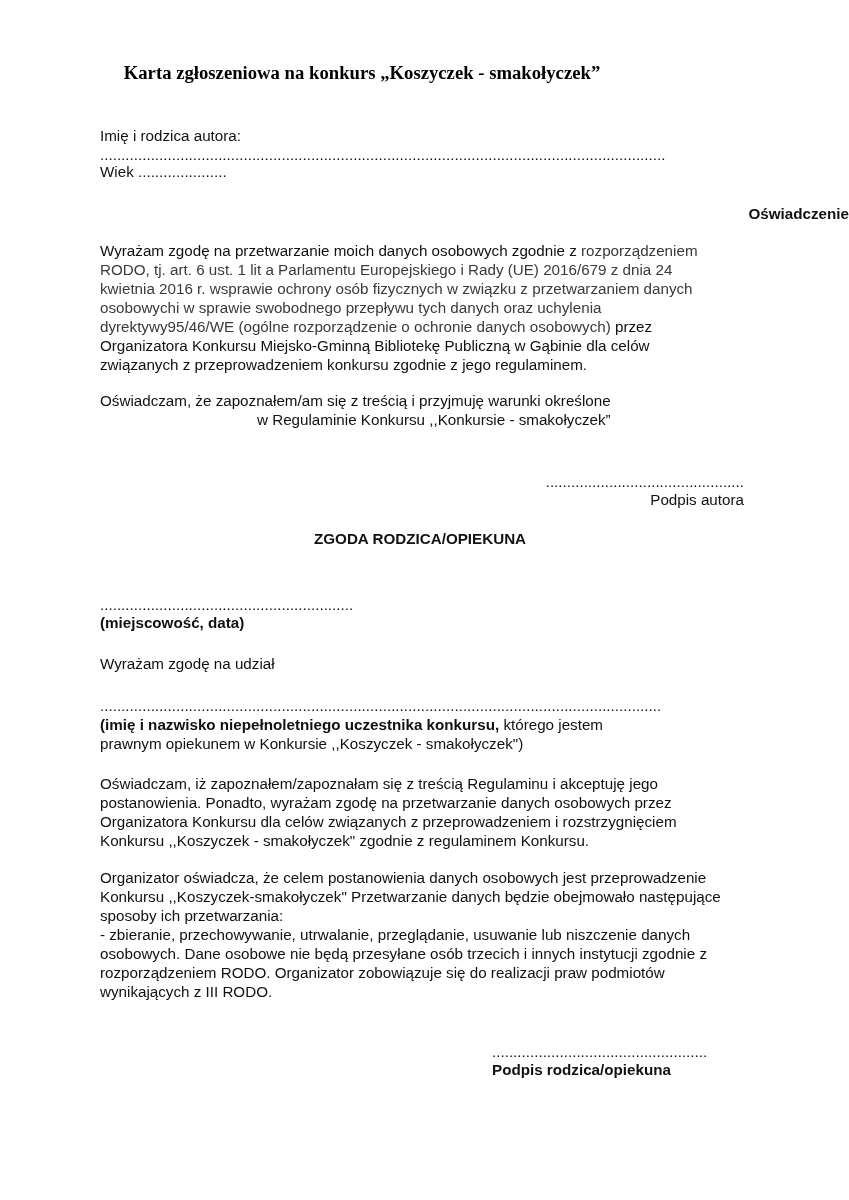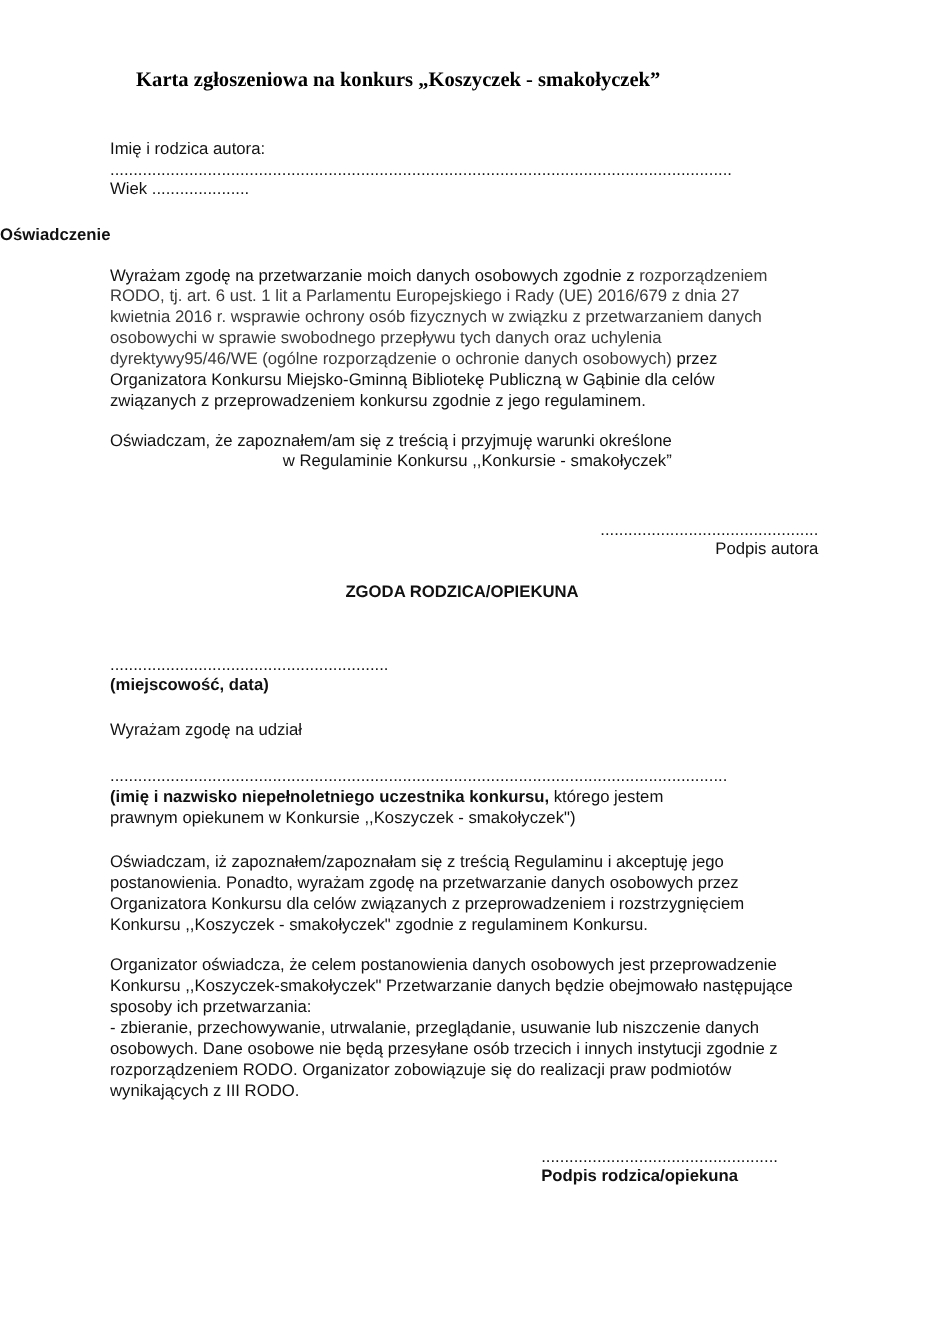--- a/index.html
+++ b/index.html
@@ -23,21 +23,21 @@
       left: 0;
       width: 724px;
       text-align: center;
       font-family: "Liberation Serif", "DejaVu Serif", serif;
       font-weight: bold;
       font-size: 18.7px;
       line-height: 22px;
       color: #000;
     }
     .bold { font-weight: bold; }
-    .center { text-align: left; }
+    .center { text-align: right; }
     .gray { color: #3a3a3a; }
     .para { position: absolute; left: 100px; white-space: nowrap; }
     .para .line { display: block; height: 19px; }
     .dots { letter-spacing: 0px; }
     .right { text-align: right; }
   </style>
 </head>
 <body>
 
 <div class="abs title">Karta zgłoszeniowa na konkurs „Koszyczek - smakołyczek”</div>
@@ -46,21 +46,21 @@
 <div class="abs dots" style="top:146px;left:100px;">......................................................................................................................................</div>
 <div class="abs" style="top:163px;left:100px;">
   <span>Wiek</span>
   <span>.....................</span>
 </div>
 
 <div class="abs bold center" style="top:205px;left:0;width:849px;">Oświadczenie</div>
 
 <div class="para" style="top:242px;">
   <span class="line"><span>Wyrażam zgodę na przetwarzanie moich danych osobowych zgodnie z </span><span class="gray">rozporządzeniem</span></span>
-  <span class="line"><span class="gray">RODO, tj. art. 6 ust. 1 lit a Parlamentu Europejskiego i Rady (UE) 2016/679 z dnia 27</span></span>
+  <span class="line"><span class="gray">RODO, tj. art. 6 ust. 1 lit a Parlamentu Europejskiego i Rady (UE) 2016/679 z dnia 24</span></span>
   <span class="line"><span class="gray">kwietnia 2016 r. wsprawie ochrony osób fizycznych w związku z przetwarzaniem danych</span></span>
   <span class="line"><span class="gray">osobowychi w sprawie swobodnego przepływu tych danych oraz uchylenia</span></span>
   <span class="line"><span class="gray">dyrektywy95/46/WE (ogólne rozporządzenie o ochronie danych osobowych)</span><span> przez</span></span>
   <span class="line"><span>Organizatora Konkursu Miejsko-Gminną Bibliotekę Publiczną w Gąbinie dla celów</span></span>
   <span class="line"><span>związanych z przeprowadzeniem konkursu zgodnie z jego regulaminem.</span></span>
 </div>
 
 <div class="para" style="top:392px;text-align:right;">
   <span class="line">Oświadczam, że zapoznałem/am się z treścią i przyjmuję warunki określone</span>
   <span class="line">w Regulaminie Konkursu ,,Konkursie - smakołyczek”</span>

